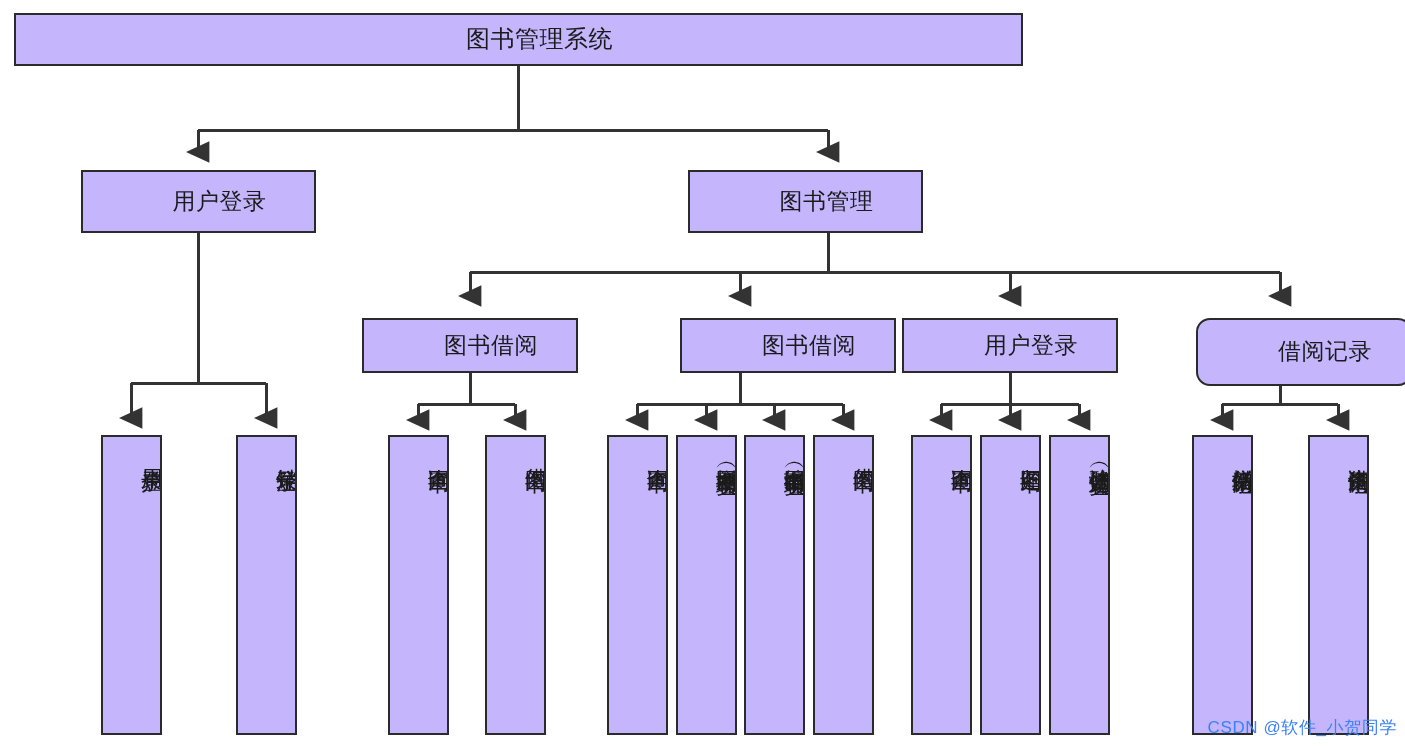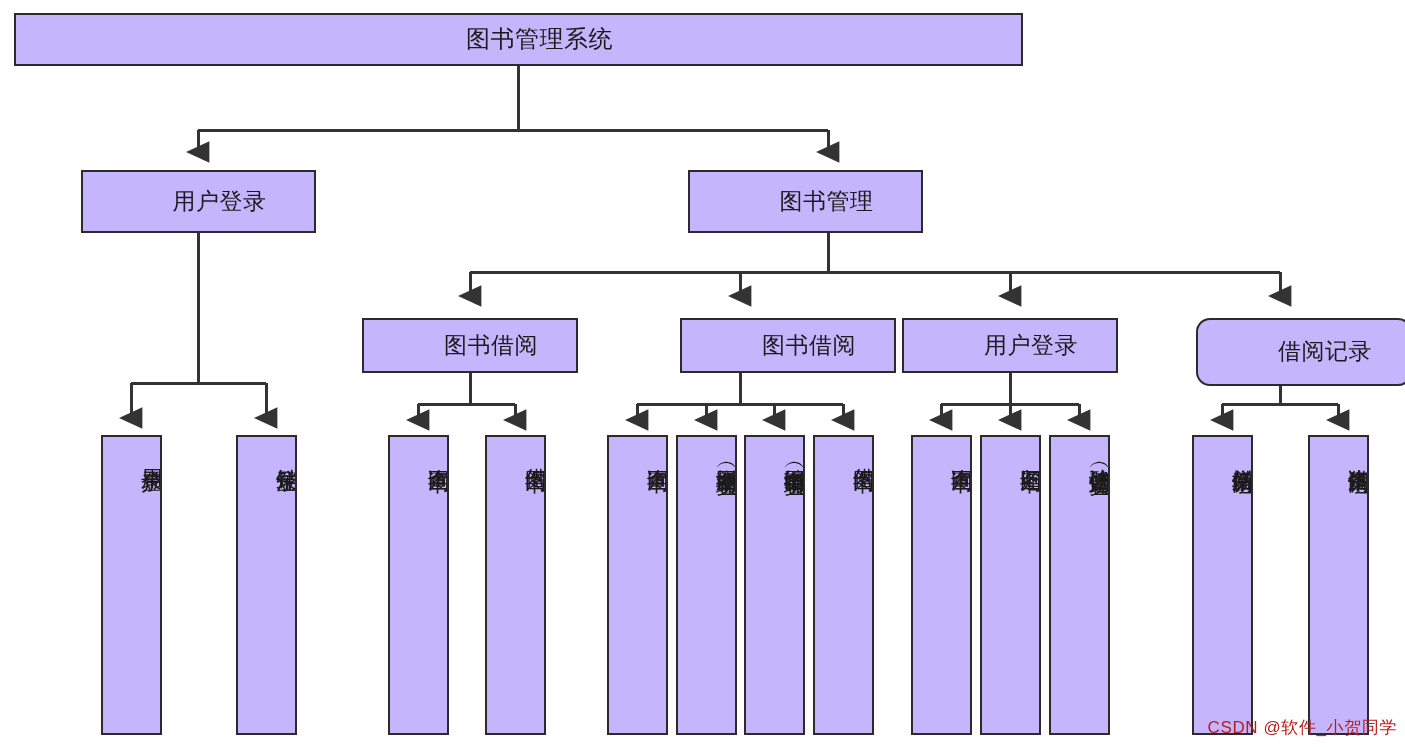--- a/index.html
+++ b/index.html
@@ -63,21 +63,21 @@
     line-height: 1.05;
     letter-spacing: 1px;
     white-space: normal;
     max-height: 270px;
   }
   .watermark {
     position: absolute;
     right: 8px;
     bottom: 8px;
     font-size: 17px;
-    color: #b91c1c;
+    color: #3b82f6;
     letter-spacing: 0.6px;
     white-space: nowrap;
     pointer-events: none;
   }
 </style>
 </head>
 <body>
 
 <div id="diagram-root">
 

